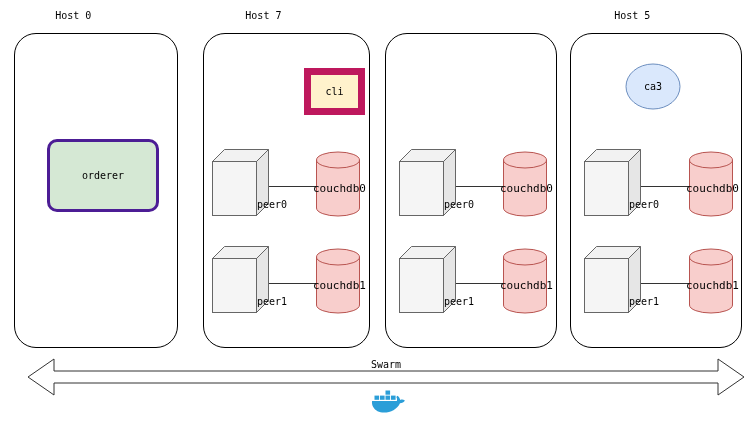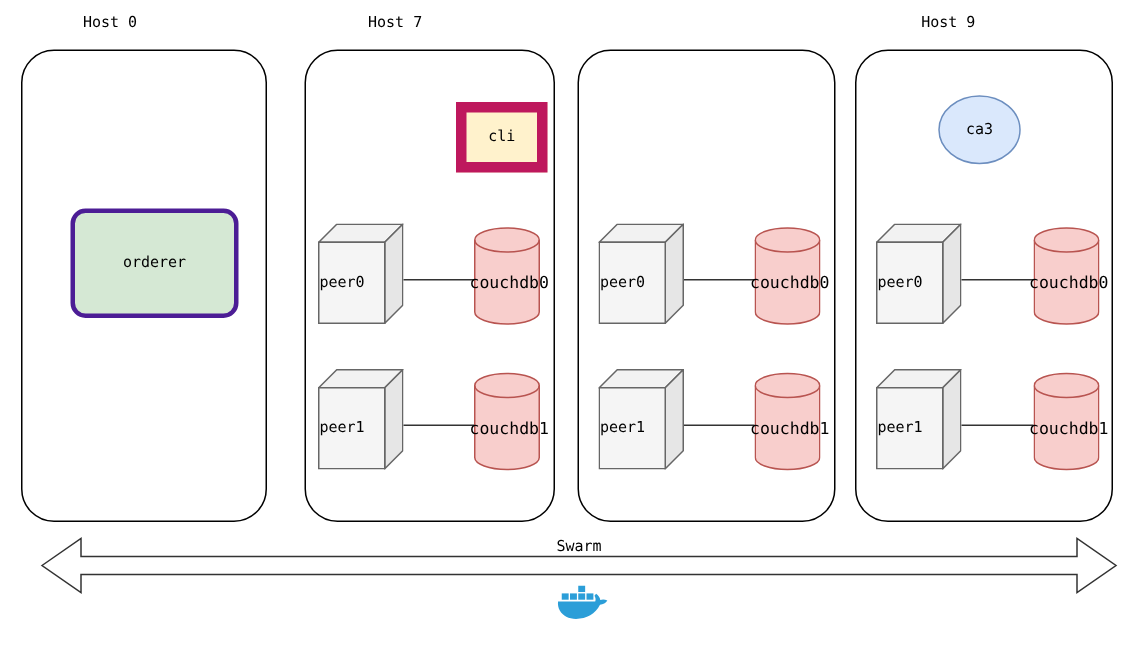--- a/index.html
+++ b/index.html
@@ -18,22 +18,22 @@
   .ca-lbl { position:absolute; left:0; top:0; width:56px; height:47px; display:flex; align-items:center; justify-content:center; }
   .ca-ell { fill:#dae8fc; stroke:#6c8ebf; }
 
   .cli { position:absolute; background:#fff2cc; border:7px solid #be185d;
          display:flex; align-items:center; justify-content:center; }
 
   .cube { position:absolute; width:57px; height:67px; }
   .face-top   { fill:#f2f2f2; stroke:#666; }
   .face-side  { fill:#e6e6e6; stroke:#666; }
   .face-front { fill:#f5f5f5; stroke:#666; }
-  .cube-lbl { position:absolute; left:0; top:12px; width:32px; height:55px;
-              display:flex; align-items:center; justify-content:center; }
+  .cube-lbl { position:absolute; left:0; top:28px; width:32px; height:55px;
+              display:flex; align-items:center; justify-content:center;padding-left:44px; }
 
   .cyl { position:absolute; width:44px; height:66px; }
   .cyl-body { fill:#f8cecc; stroke:#b85450; }
   .cyl-rim  { fill:none; stroke:#b85450; }
   .cyl-lbl { position:absolute; left:-3px; width:50px; top:31px; text-align:right; font-size:11px; }
 
   .connector { position:absolute; height:0; border-top:1px solid #333; }
 
   .swarm-arrow { position:absolute; left:26px; top:356px; }
   .swarm-arrow polygon { fill:#fff; stroke:#333; stroke-width:1; }
@@ -128,21 +128,21 @@
     <div class="cyl" style="left:117px;top:214px">
       <svg width="44" height="66">
         <path class="cyl-body" d="M0.5,9 A21.5,8 0 0 1 43.5,9 V57 A21.5,8 0 0 1 0.5,57 Z"></path>
         <path class="cyl-rim" d="M0.5,9 A21.5,8 0 0 0 43.5,9"></path>
       </svg>
       <span class="lbl cyl-lbl">couchdb1</span>
     </div>
   </div>
 
   <div class="host" style="left:570px;top:33px;width:170px;height:313px">
-    <div class="host-label">Host 9</div>
+    <div class="host-label">Host 5</div>
 
     <div class="ca" style="left:54px;top:29px">
       <svg width="56" height="47">
         <ellipse class="ca-ell" cx="28" cy="23.5" rx="27" ry="22.5"></ellipse>
       </svg>
       <span class="lbl ca-lbl">ca3</span>
     </div>
 
     <div class="cube" style="left:13px;top:115px">
       <svg width="57" height="67">

